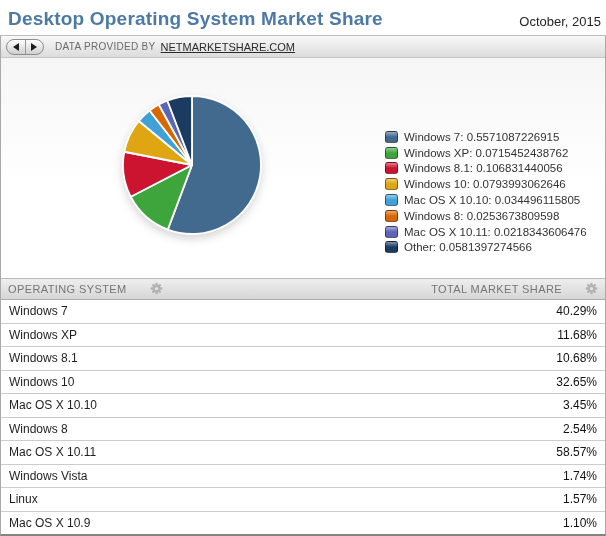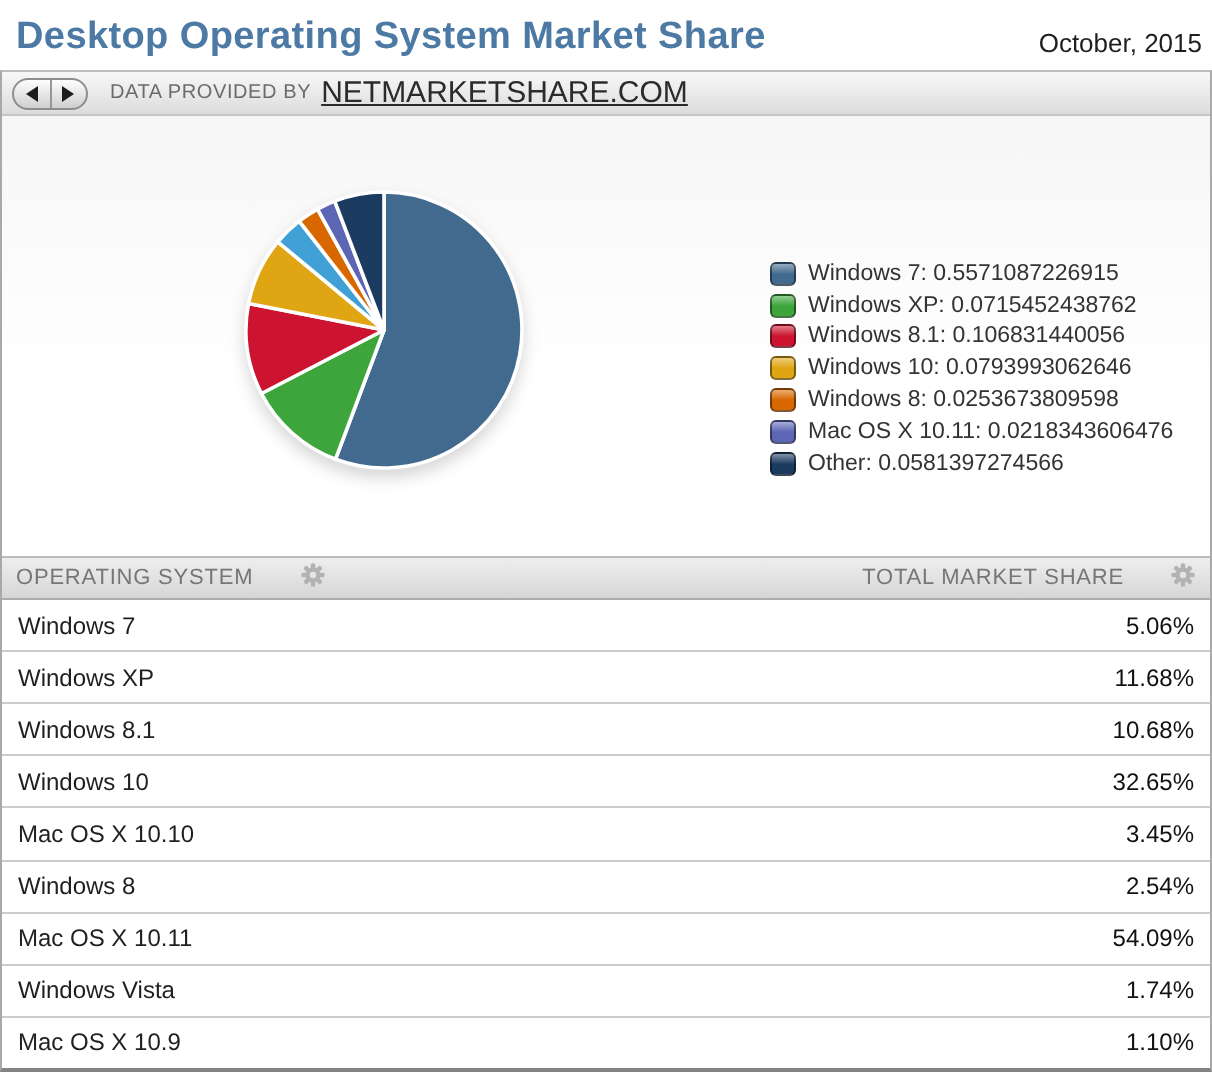--- a/index.html
+++ b/index.html
@@ -20,21 +20,21 @@
   
   .toolbar { flex:0 0 22px; background:linear-gradient(#f8f8f8,#dcdcdc); border-bottom:1px solid #c6c6c6;
              display:flex; align-items:center; padding-left:5px; }
   .nav-pill { width:38px; height:16px; border:1px solid #8d8d8d; border-radius:9px;
               background:linear-gradient(#fefefe,#cfcfcf); display:flex; overflow:hidden; }
   .nav-btn { flex:1; display:flex; align-items:center; justify-content:center; cursor:pointer; }
   .nav-btn.next { border-left:1px solid #979797; }
   .tri-left  { width:0; height:0; border-top:4px solid transparent; border-bottom:4px solid transparent; border-right:6px solid #1c1c1c; }
   .tri-right { width:0; height:0; border-top:4px solid transparent; border-bottom:4px solid transparent; border-left:6px solid #1c1c1c; }
   .provided { margin-left:11px; font-size:10px; color:#6b6b6b; letter-spacing:0.3px; }
-  .provider-link { font-size:15px; color:#2b2b2b; text-decoration:underline; margin-left:5px; cursor:pointer; }
+  .provider-link { font-size:11px; color:#2b2b2b; text-decoration:underline; margin-left:5px; cursor:pointer; }
 
   
   .chart-area { flex:0 0 220px; position:relative; background:linear-gradient(180deg,#f6f6f6 0%,#ffffff 58%); }
   .pie-svg { position:absolute; left:110px; top:26px; filter:drop-shadow(0 4px 4px rgba(0,0,0,0.16)); }
   .legend { position:absolute; left:384px; top:71px; }
   .legend-item { display:flex; align-items:center; height:15.8px; }
   .swatch { width:13px; height:12px; border-radius:3px; border:1px solid rgba(0,0,0,0.45);
             background-image:linear-gradient(rgba(255,255,255,0.45), rgba(255,255,255,0) 50%); margin-right:6px; flex:0 0 13px; }
   .legend-label { font-size:11.5px; color:#333; white-space:nowrap; }
 
@@ -96,20 +96,24 @@
           <span class="swatch" style="background-color: rgb(61, 165, 60);"></span>
           <span class="legend-label">Windows XP: 0.0715452438762</span>
         </div>
         <div class="legend-item">
           <span class="swatch" style="background-color: rgb(204, 20, 48);"></span>
           <span class="legend-label">Windows 8.1: 0.106831440056</span>
         </div>
         <div class="legend-item">
           <span class="swatch" style="background-color: rgb(223, 165, 19);"></span>
           <span class="legend-label">Windows 10: 0.0793993062646</span>
+        </div>
+        <div class="legend-item">
+          <span class="swatch" style="background-color: rgb(65, 160, 214);"></span>
+          <span class="legend-label">Mac OS X 10.10: 0.034496115805</span>
         </div>
         <div class="legend-item">
           <span class="swatch" style="background-color: rgb(217, 103, 0);"></span>
           <span class="legend-label">Windows 8: 0.0253673809598</span>
         </div>
         <div class="legend-item">
           <span class="swatch" style="background-color: rgb(92, 102, 181);"></span>
           <span class="legend-label">Mac OS X 10.11: 0.0218343606476</span>
         </div>
         <div class="legend-item">
@@ -148,21 +152,21 @@
             </g>
             <circle cx="8" cy="8" r="2" fill="#e4e4e4"></circle>
           </svg>
         </span>
       </div>
     </div>
 
     <div class="table-body">
       <div class="trow">
         <span class="cell-os">Windows 7</span>
-        <span class="cell-share">5.06%</span>
+        <span class="cell-share">40.29%</span>
       </div>
       <div class="trow">
         <span class="cell-os">Windows XP</span>
         <span class="cell-share">11.68%</span>
       </div>
       <div class="trow">
         <span class="cell-os">Windows 8.1</span>
         <span class="cell-share">10.68%</span>
       </div>
       <div class="trow">
@@ -172,26 +176,30 @@
       <div class="trow">
         <span class="cell-os">Mac OS X 10.10</span>
         <span class="cell-share">3.45%</span>
       </div>
       <div class="trow">
         <span class="cell-os">Windows 8</span>
         <span class="cell-share">2.54%</span>
       </div>
       <div class="trow">
         <span class="cell-os">Mac OS X 10.11</span>
-        <span class="cell-share">54.09%</span>
+        <span class="cell-share">58.57%</span>
       </div>
       <div class="trow">
         <span class="cell-os">Windows Vista</span>
         <span class="cell-share">1.74%</span>
       </div>
       <div class="trow">
+        <span class="cell-os">Linux</span>
+        <span class="cell-share">1.57%</span>
+      </div>
+      <div class="trow">
         <span class="cell-os">Mac OS X 10.9</span>
         <span class="cell-share">1.10%</span>
       </div>
     </div>
 
   </div>
 </div>
 
 </body></html>

